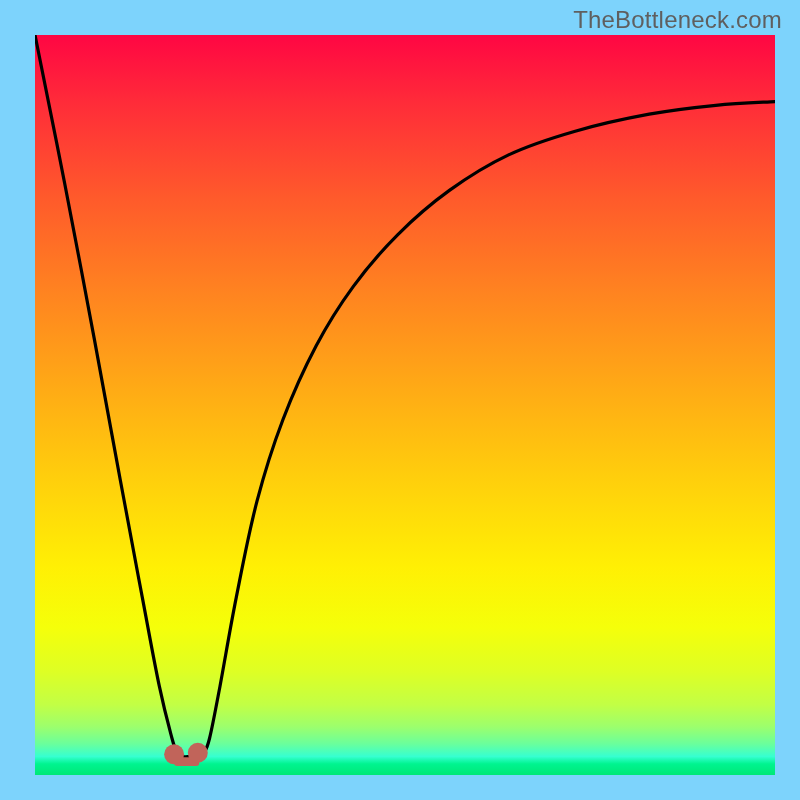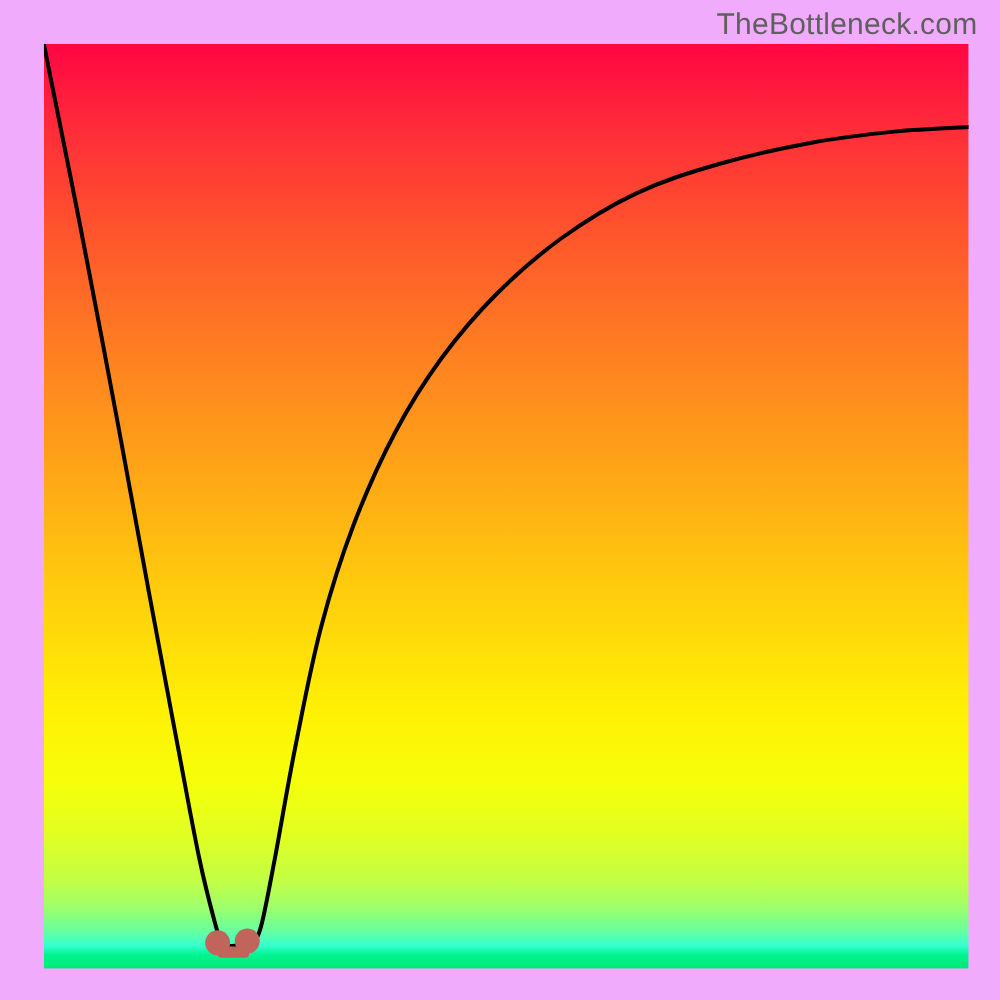--- a/index.html
+++ b/index.html
@@ -9,21 +9,21 @@
     height: 800px;
     background: #000;
     overflow: hidden;
   }
   .frame {
     position: absolute;
     left: 0;
     top: 0;
     width: 800px;
     height: 800px;
-    background: #f0abfc;
+    background: #7dd3fc;
   }
   .plot {
     position: absolute;
     left: 35px;
     top: 35px;
     width: 740px;
     height: 740px;
     overflow: hidden;
   }
   .gradient {

